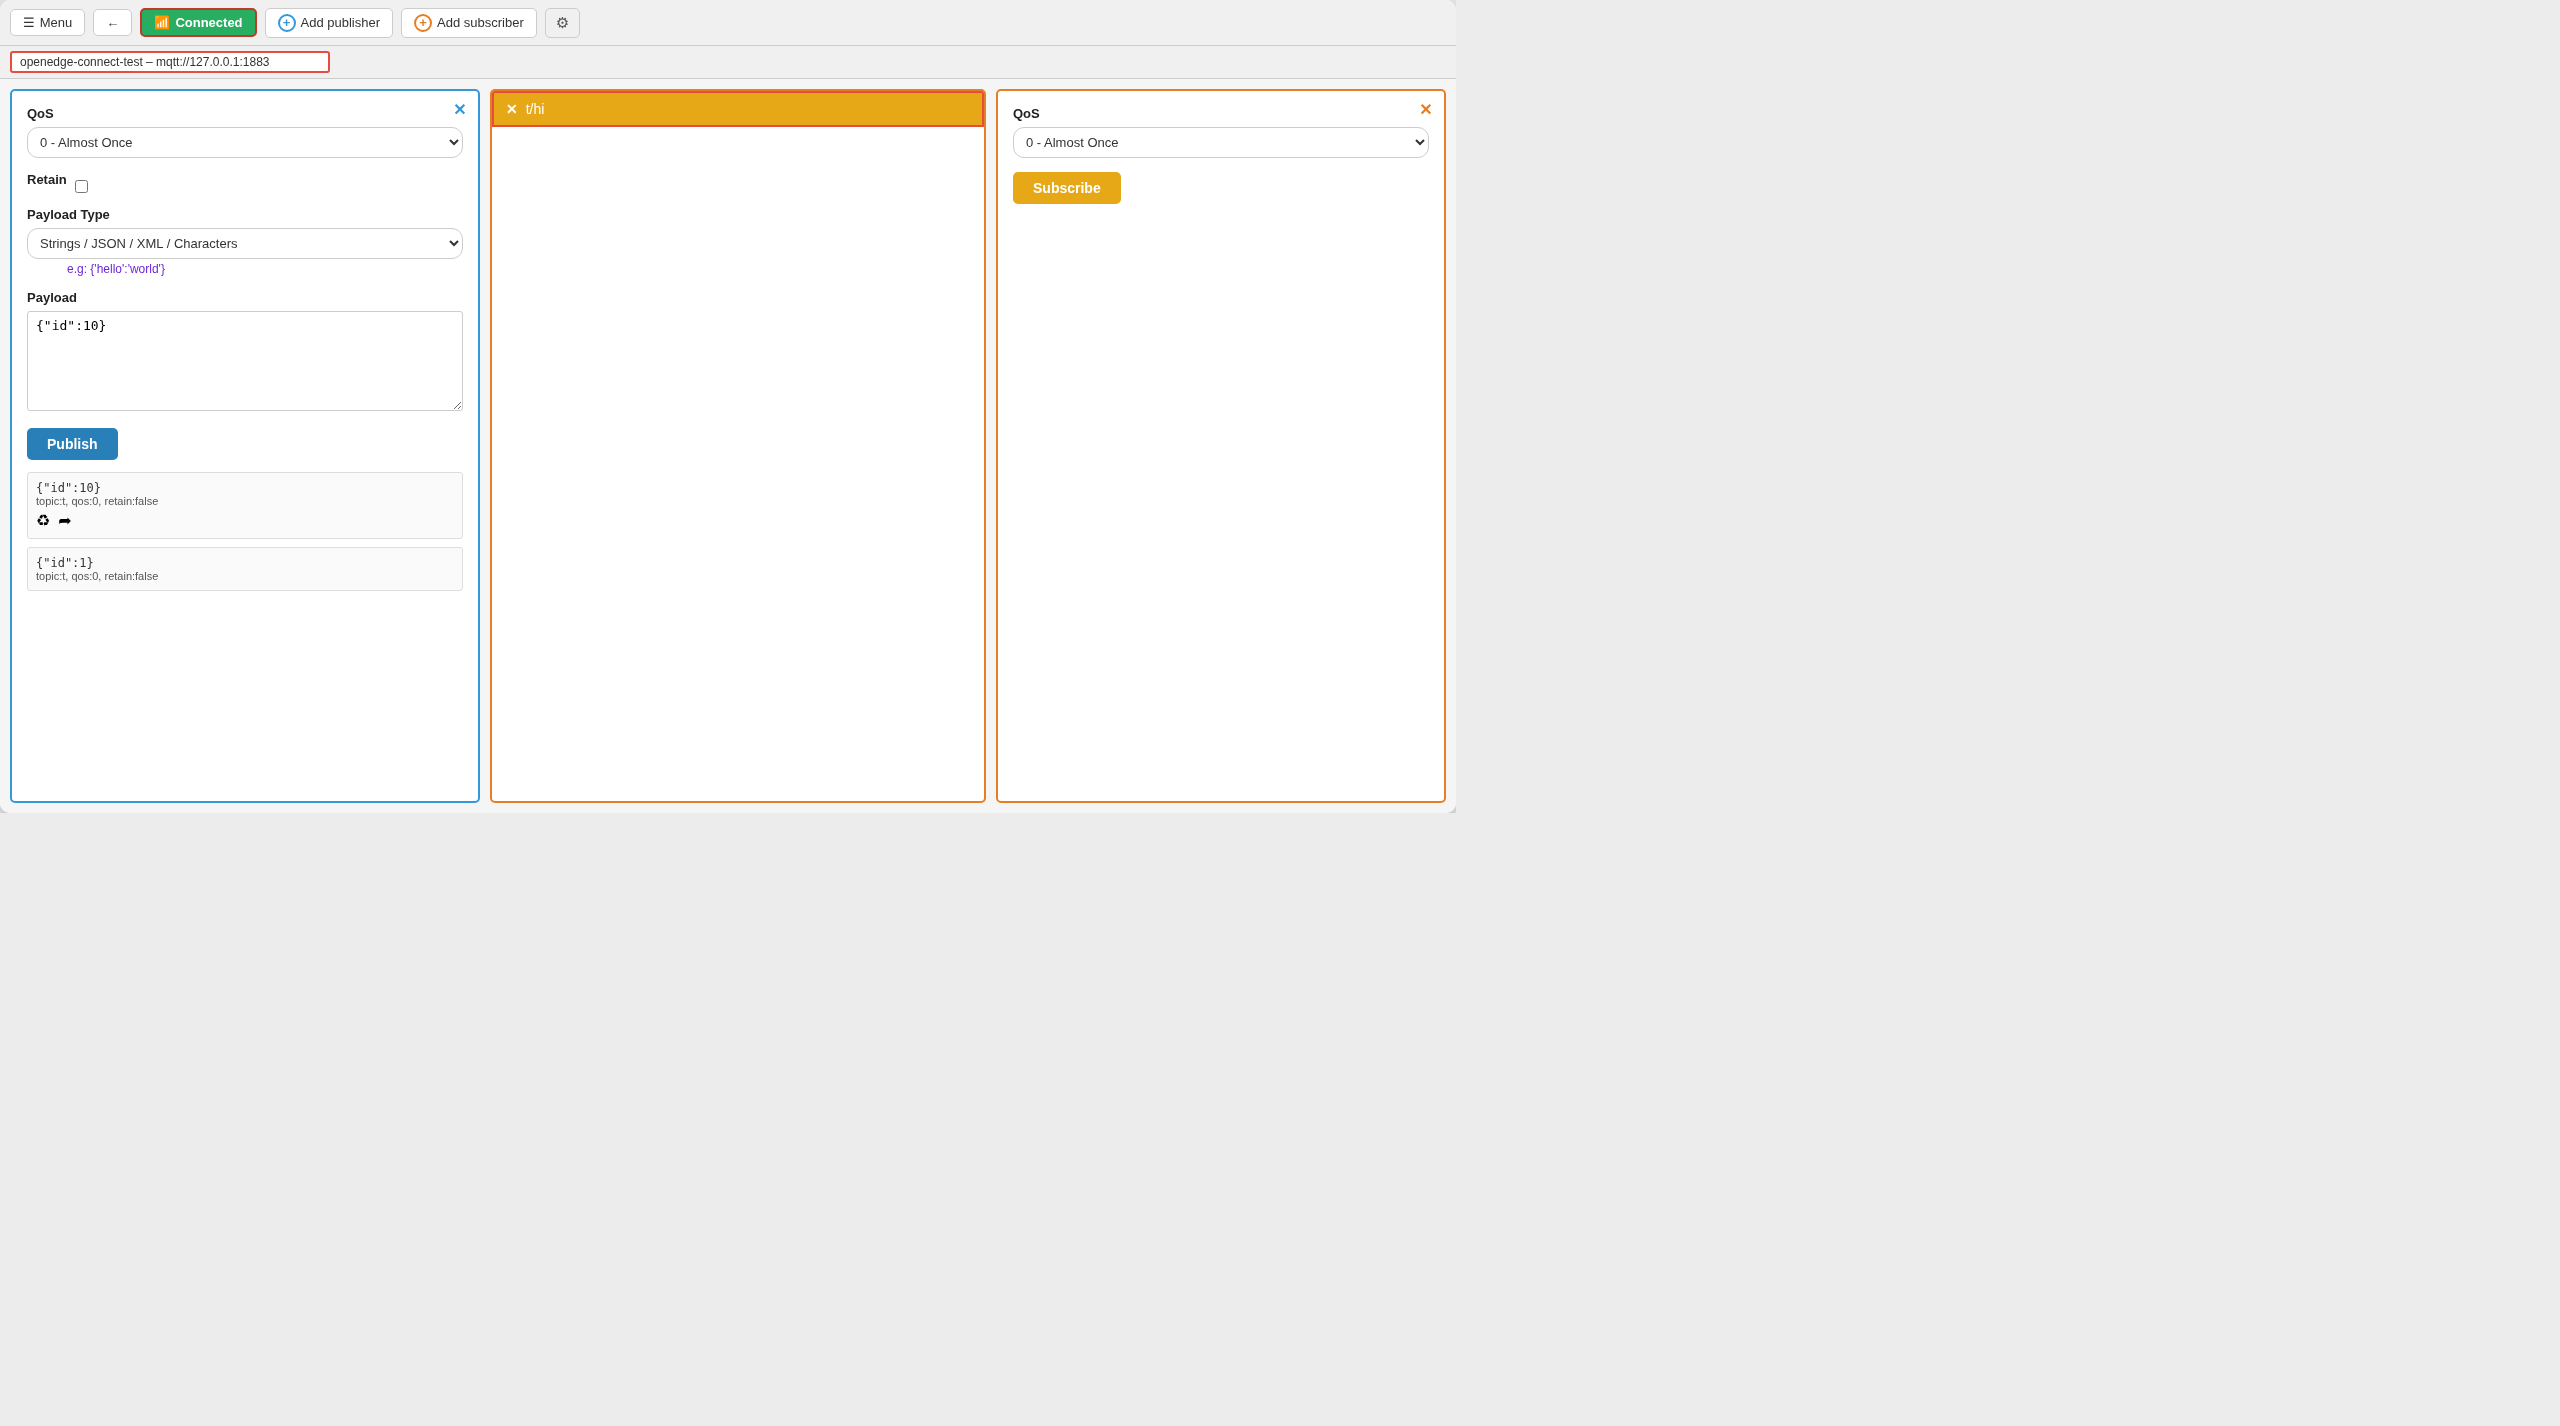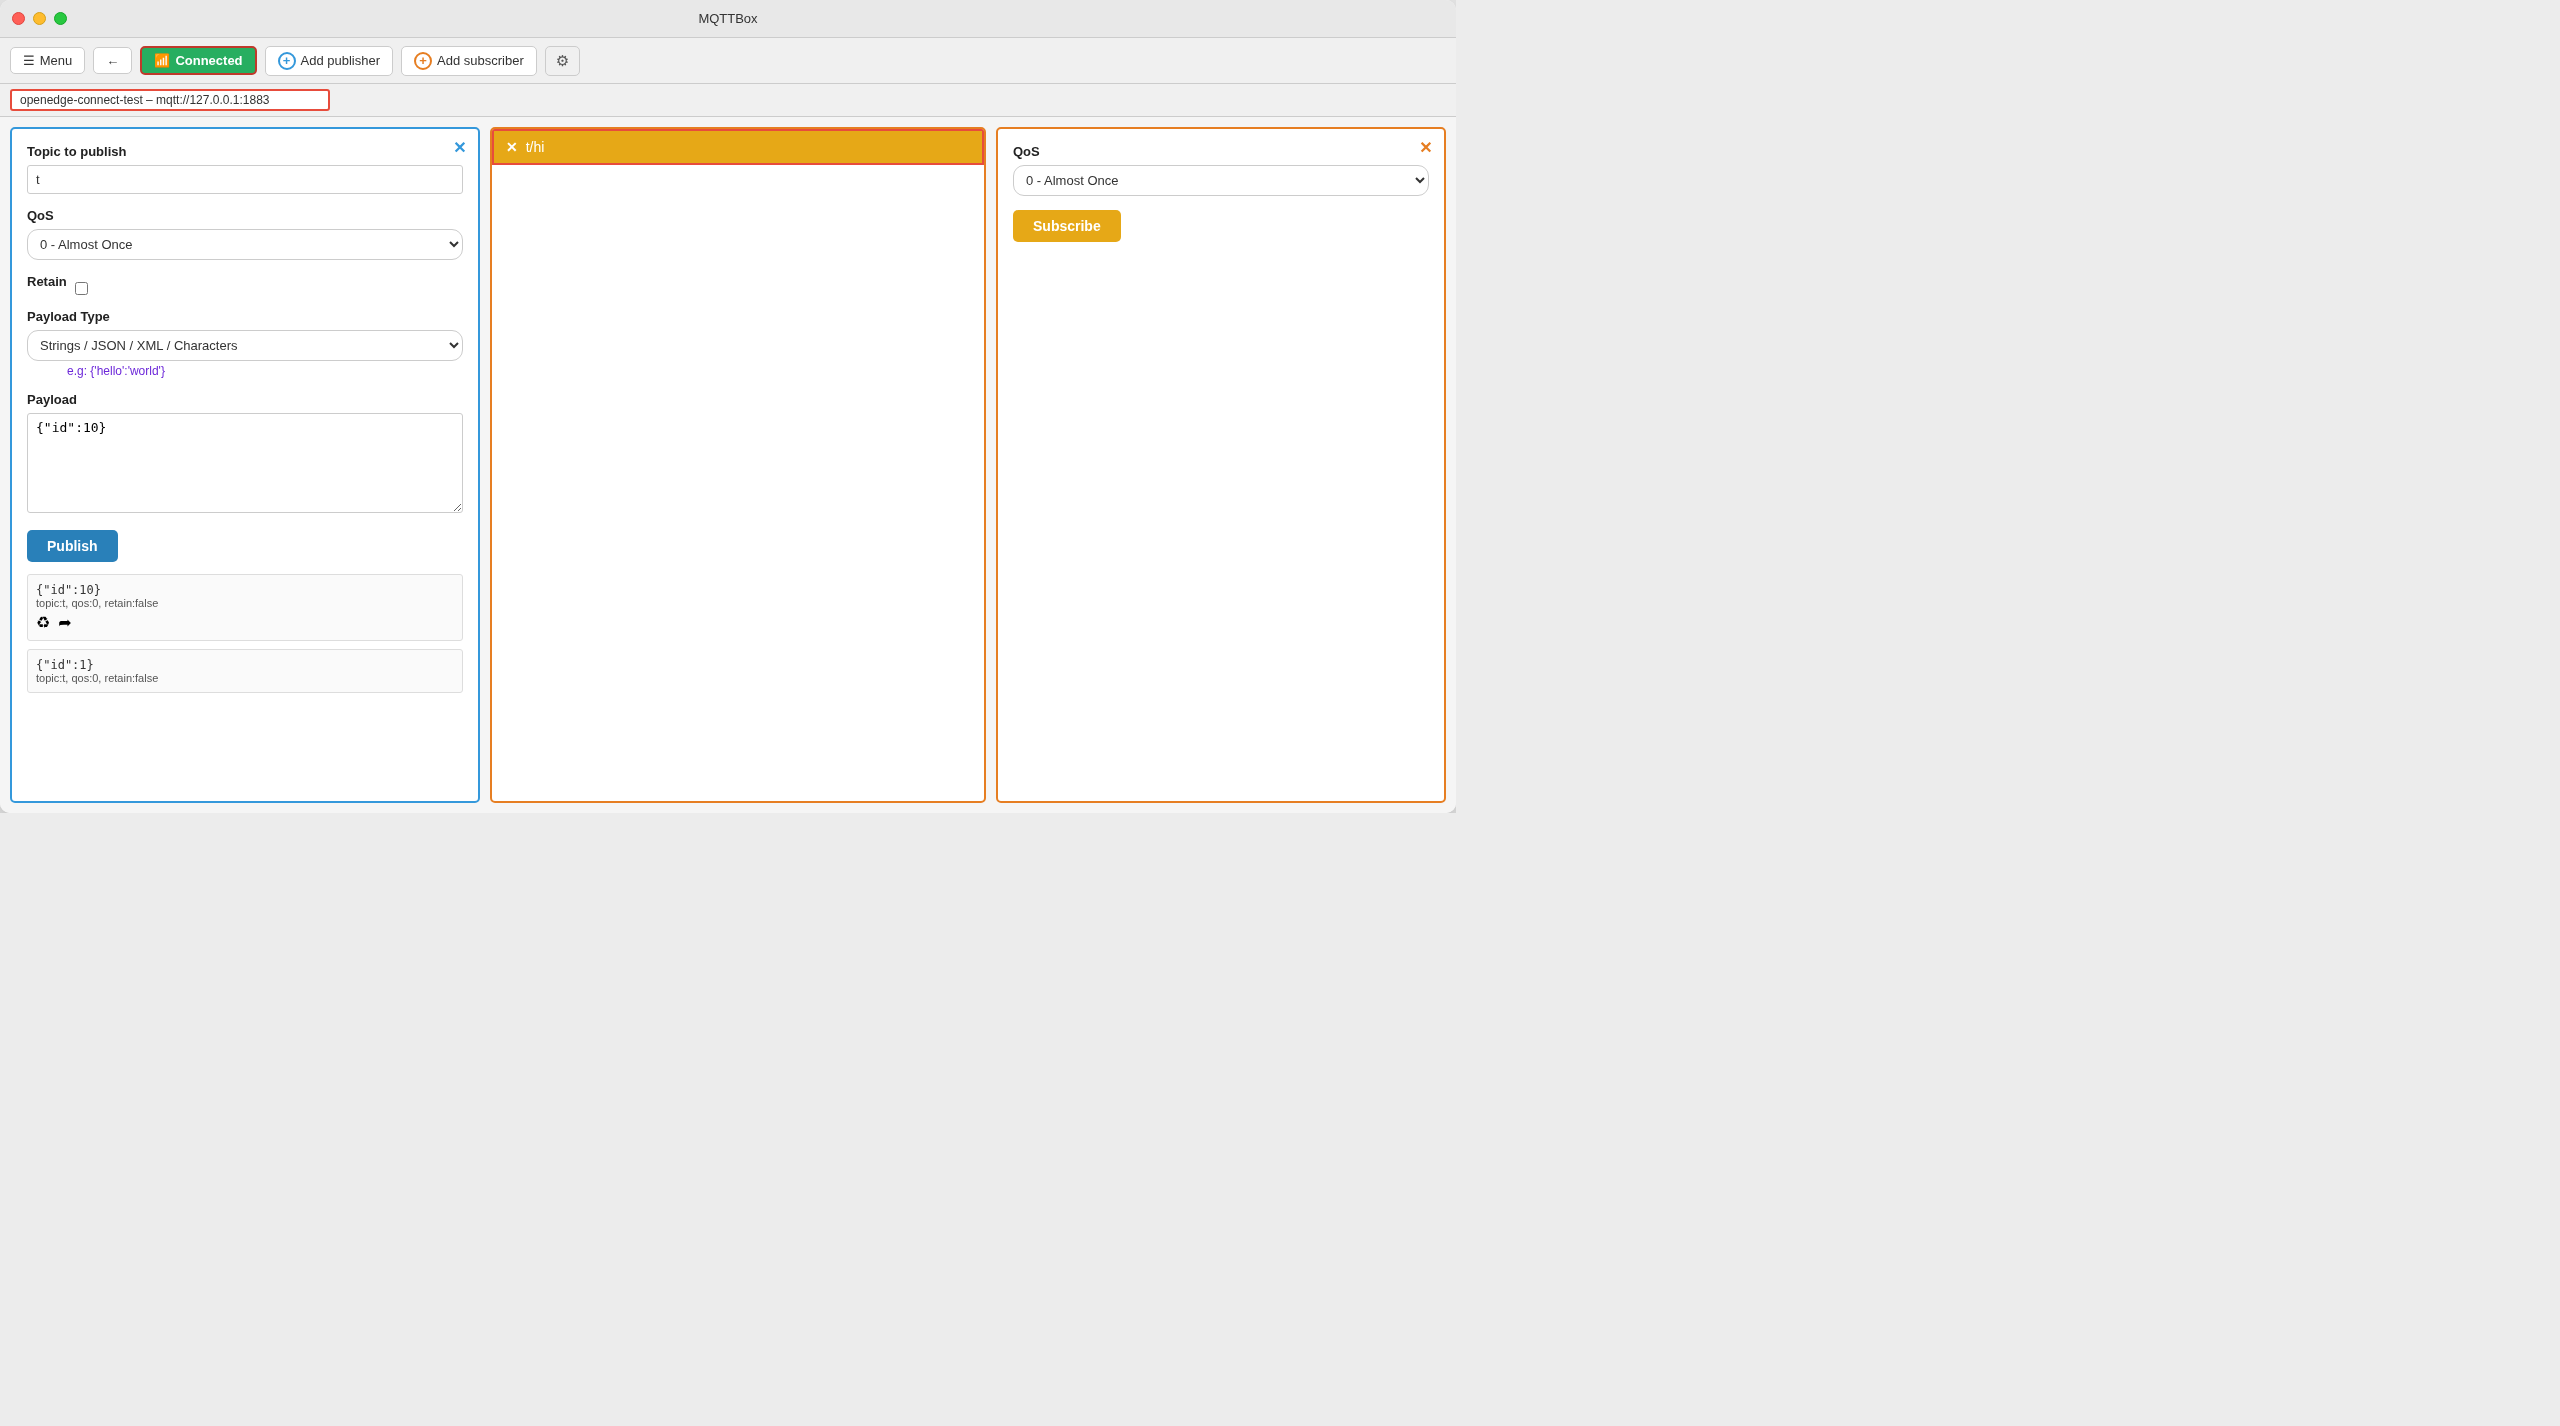--- a/index.html
+++ b/index.html
@@ -383,28 +383,20 @@
 
     .gear-icon {
       font-size: 15px;
     }
   </style>
 </head>
 <body>
 
 <div class="window">
 
-  <div class="titlebar">
-    <div class="traffic-lights">
-      <div class="traffic-light tl-close"></div>
-      <div class="traffic-light tl-minimize"></div>
-      <div class="traffic-light tl-maximize"></div>
-    </div>
-    <span class="titlebar-title">MQTTBox</span>
-  </div>
 
   <div class="toolbar">
     <button class="toolbar-btn">
       <span>☰</span>
       <span>Menu</span>
     </button>
     <button class="toolbar-btn">
       <span>←</span>
     </button>
     <button class="toolbar-btn btn-connected">
@@ -428,24 +420,20 @@
     <input type="text" class="url-input" value="openedge-connect-test – mqtt://127.0.0.1:1883" style="">
   </div>
 
   <div class="main-content">
 
     <div class="publisher-panel">
       <button class="close-panel-btn">
         <span>✕</span>
       </button>
       <div class="panel-content">
-        <div class="field-row">
-          <div class="field-label">Topic to publish</div>
-          <input type="text" class="text-input" value="t" style="">
-        </div>
 
         <div class="field-row">
           <div class="field-label">QoS</div>
           <select class="select-input">
             <option>0 - Almost Once</option>
             <option>1 - At Least Once</option>
             <option>2 - Exactly Once</option>
           </select>
         </div>
 

